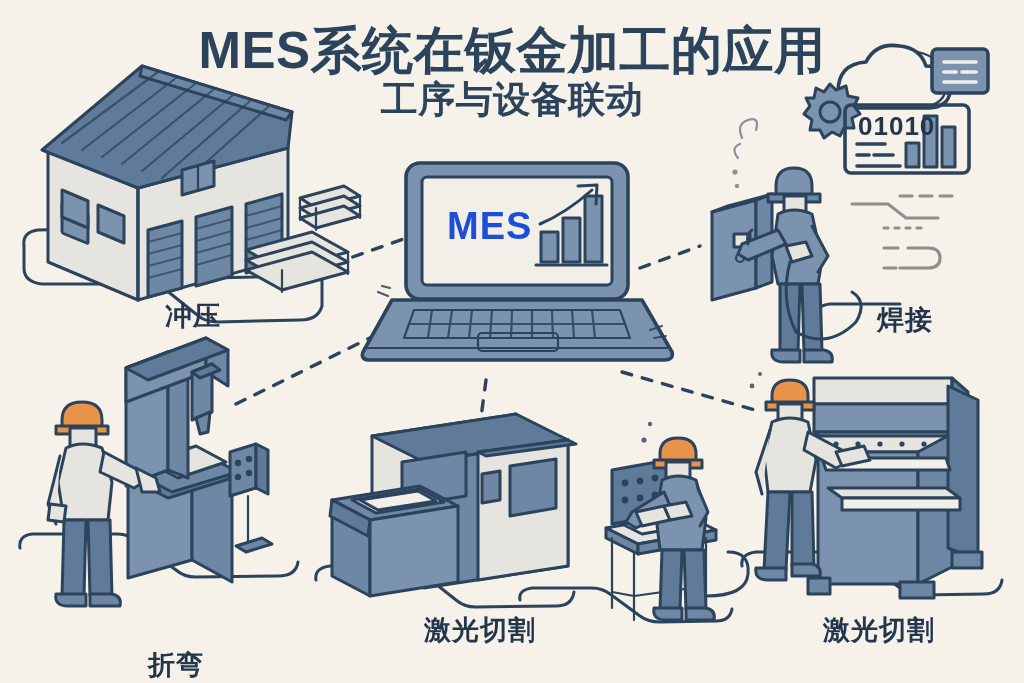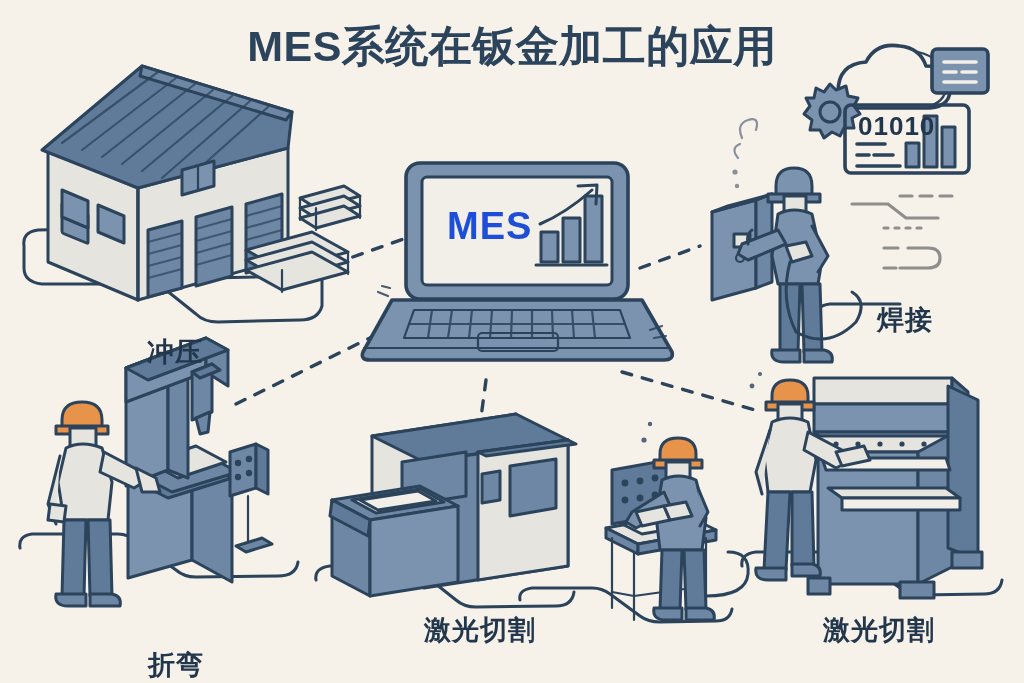--- a/index.html
+++ b/index.html
@@ -32,21 +32,21 @@
     text-align: center;
     pointer-events: none;
   }
   .title-line {
     display: block;
     color: #2c435c;
     font-weight: bold;
     letter-spacing: 0.5px;
     line-height: 1.12;
   }
-  .title-line.l1 { font-size: 43px; }
+  .title-line.l1 { font-size: 51px; }
   .title-line.l2 { font-size: 37px; }
   .node-label {
     position: absolute;
     color: #22364c;
     font-size: 27px;
     font-weight: bold;
     letter-spacing: 1px;
     white-space: nowrap;
   }
   .screen-text {
@@ -437,25 +437,26 @@
         <path class="gray" stroke-dasharray="4 7" d="M884,228 L928,228"></path>
         <path class="gray" stroke-dasharray="14 8" d="M884,248 L900,248"></path>
         <path class="gray" d="M908,248 L928,248 Q940,248 940,258 Q940,268 928,268 L900,268"></path>
         <path class="gray" stroke-dasharray="14 9" d="M884,268 L896,268"></path>
       </g>
     </g>
   </svg>
 
   <div class="title-block">
     <span class="title-line l1">MES系统在钣金加工的应用</span>
+    <span class="title-line l2">工序与设备联动</span>
   </div>
 
   <div class="screen-text" style="left:447px; top:205px;">MES</div>
 
   <div class="binary-text" style="left:858px; top:111px;">01010</div>
 
-  <div class="node-label" style="left:147px; top:298px;margin-top:36px;">冲压</div>
+  <div class="node-label" style="left:165px; top:298px;">冲压</div>
   <div class="node-label" style="left:877px; top:302px;">焊接</div>
   <div class="node-label" style="left:148px; top:647px;">折弯</div>
   <div class="node-label" style="left:424px; top:612px;">激光切割</div>
   <div class="node-label" style="left:823px; top:612px;">激光切割</div>
 
 </div>
 
 </body></html>

